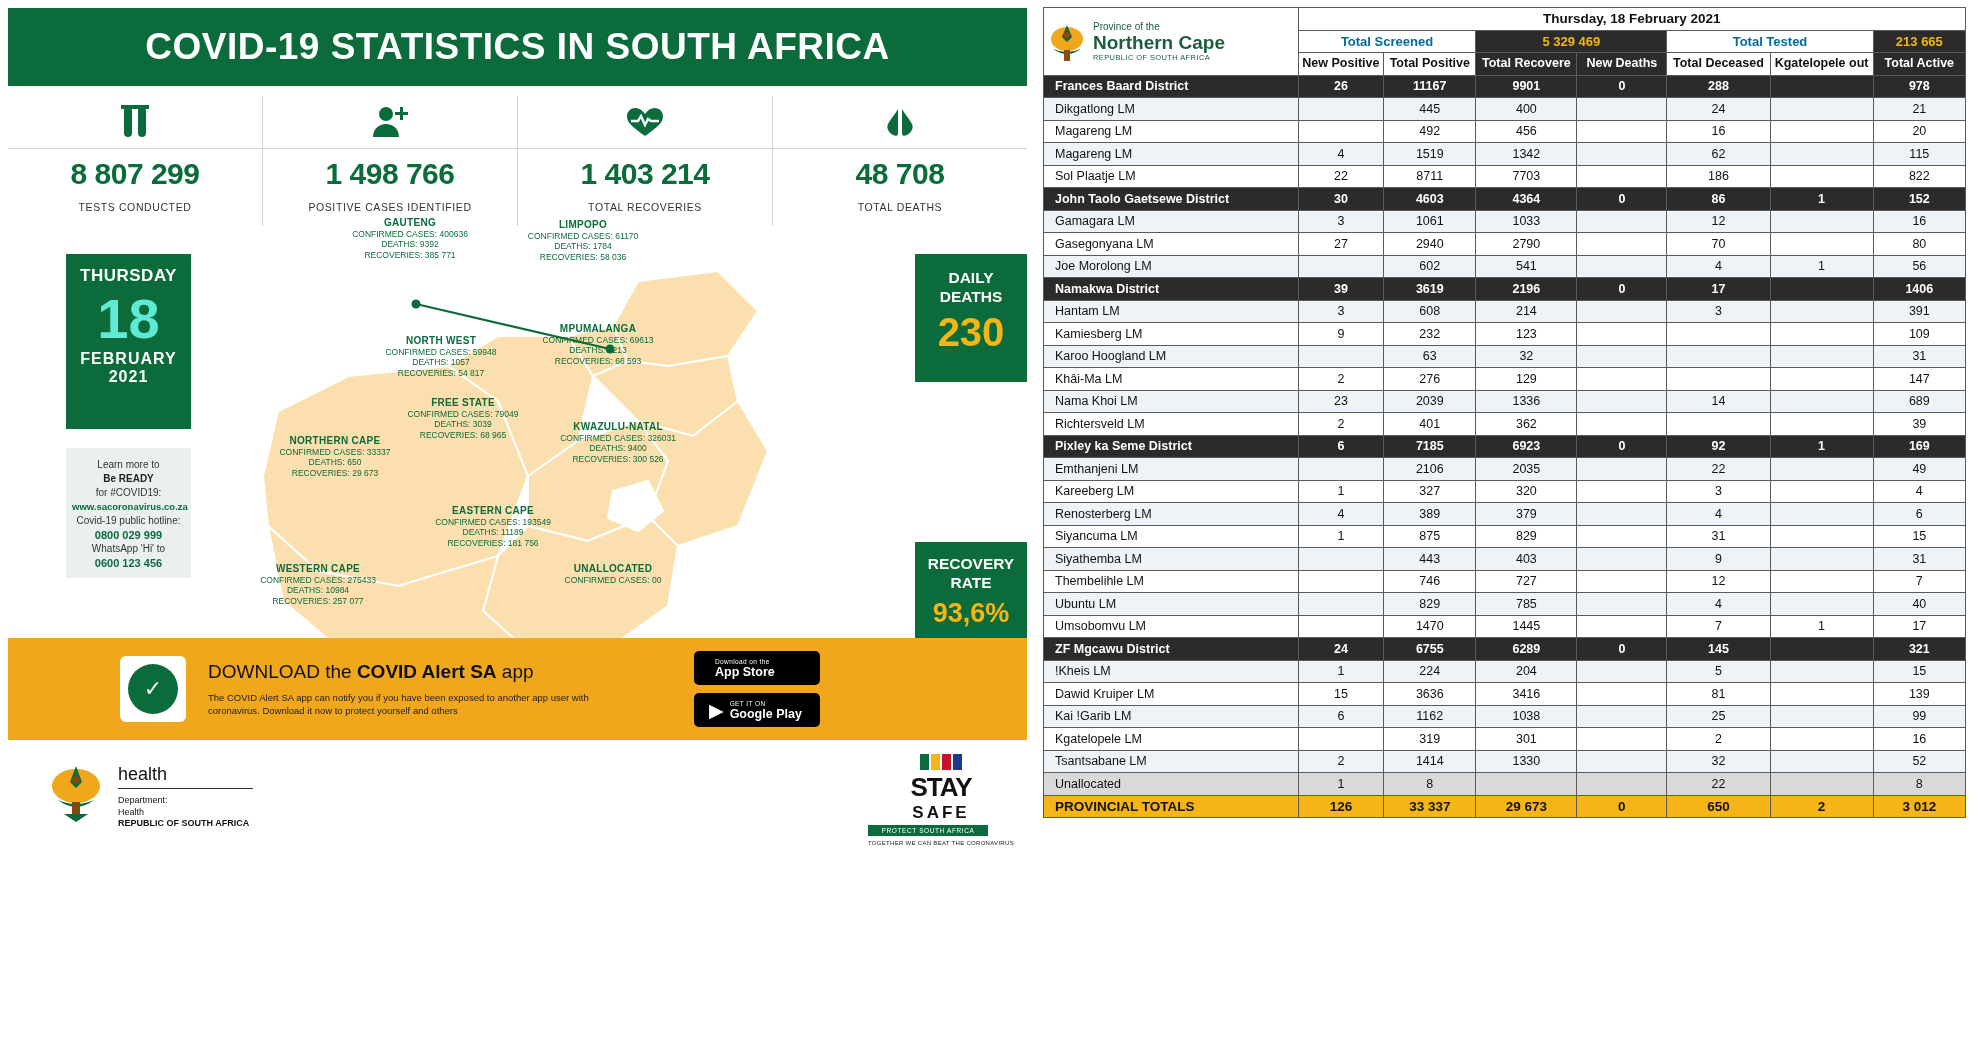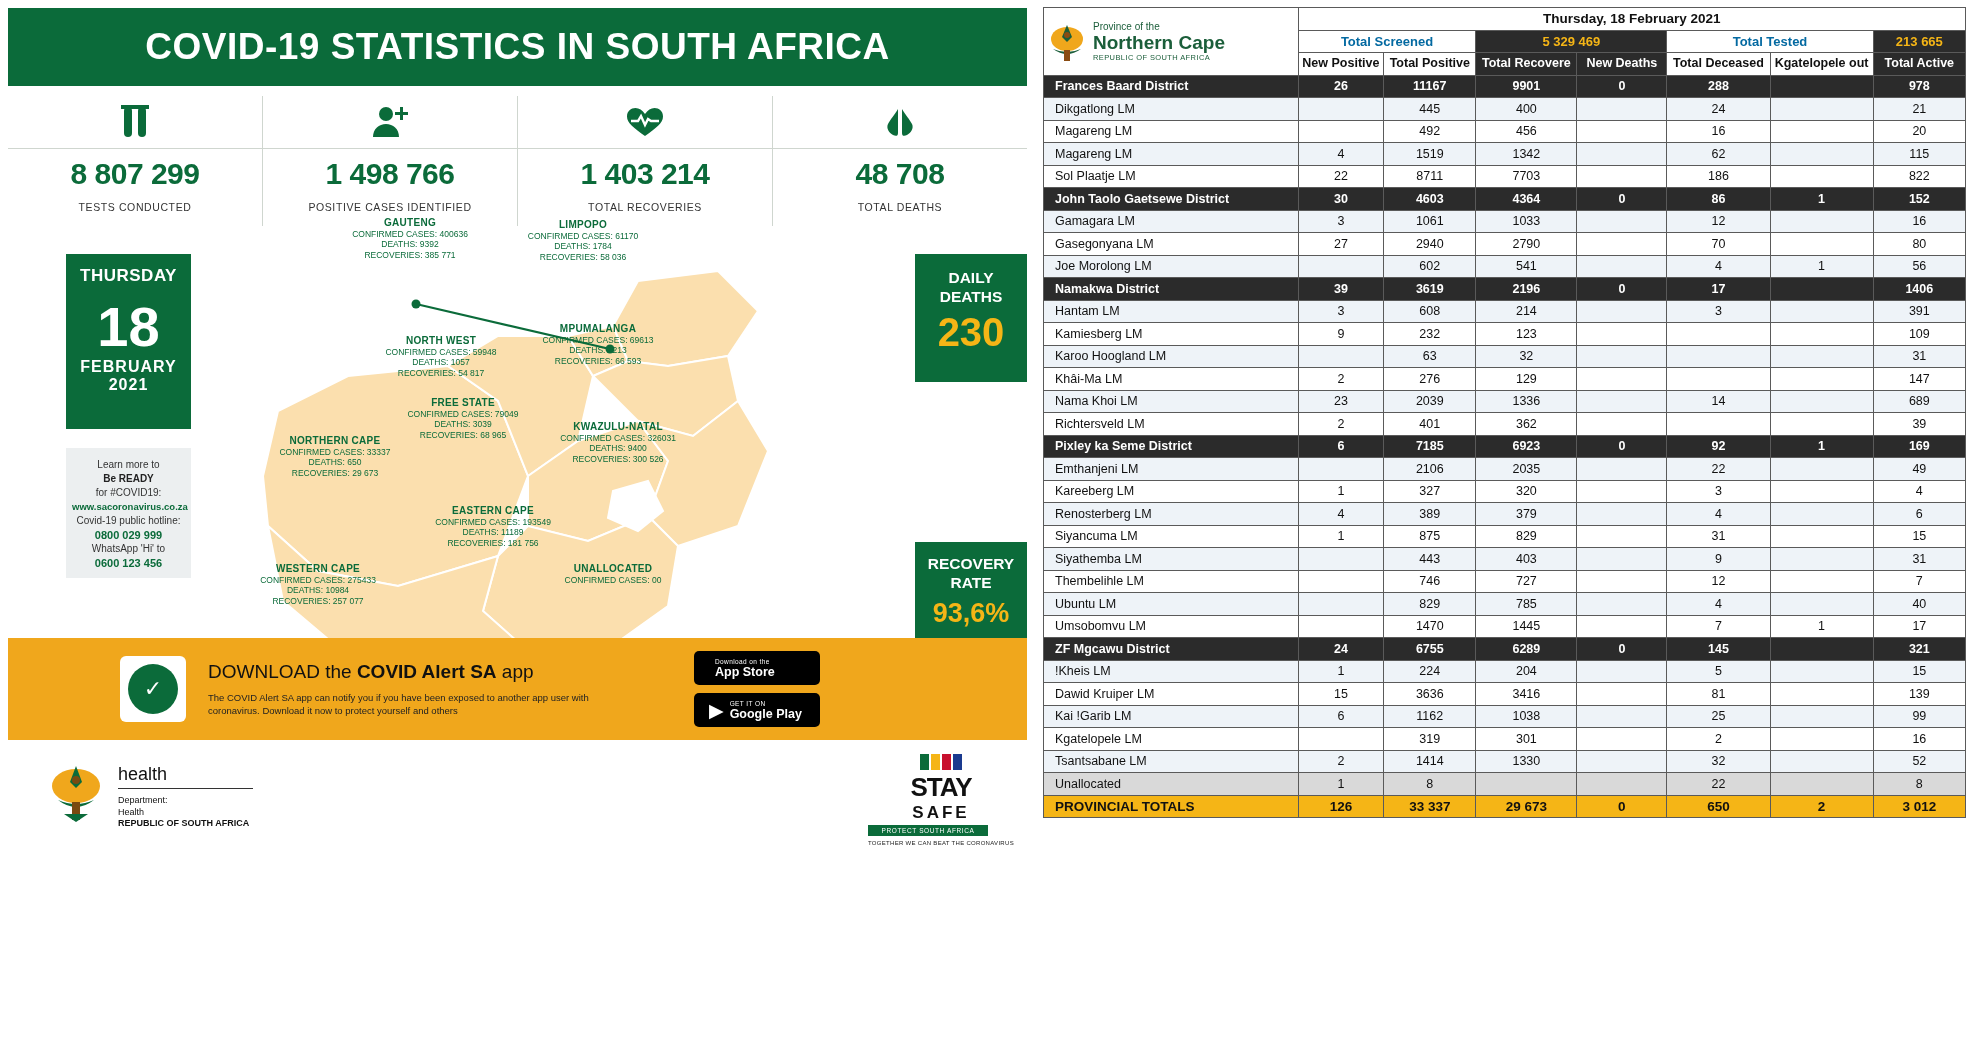--- a/index.html
+++ b/index.html
@@ -63,21 +63,21 @@
   .mid { position: relative; height: 498px; margin: 0 8px; }
 
   .date-box {
     position: absolute; left: 58px; top: 28px;
     width: 125px; height: 175px;
     background: #0b6b3a; color: #fff;
     text-align: center;
     padding-top: 12px;
   }
   .date-box .dow { font-size: 17px; font-weight: bold; letter-spacing: 0.5px; }
-  .date-box .dnum { font-size: 56px; font-weight: bold; color: #ffffff; line-height: 58px; margin-top: 12px; }
+  .date-box .dnum { font-size: 56px; font-weight: bold; color: #5eead4; line-height: 58px; margin-top: 4px; }
   .date-box .mon { font-size: 16px; font-weight: bold; letter-spacing: 1px; margin-top: 2px; }
   .date-box .yr { font-size: 16px; font-weight: bold; letter-spacing: 1px; }
 
   .learn-box {
     position: absolute; left: 58px; top: 222px;
     width: 125px; height: 130px;
     background: #eceff0;
     text-align: center;
     font-size: 10px;
     color: #333;

